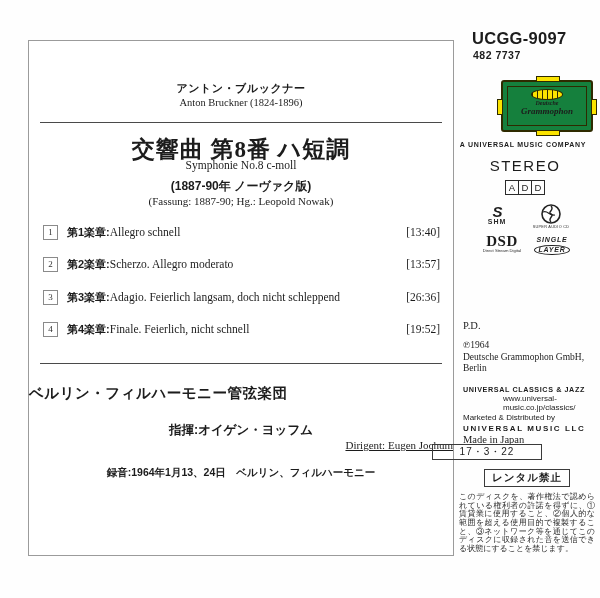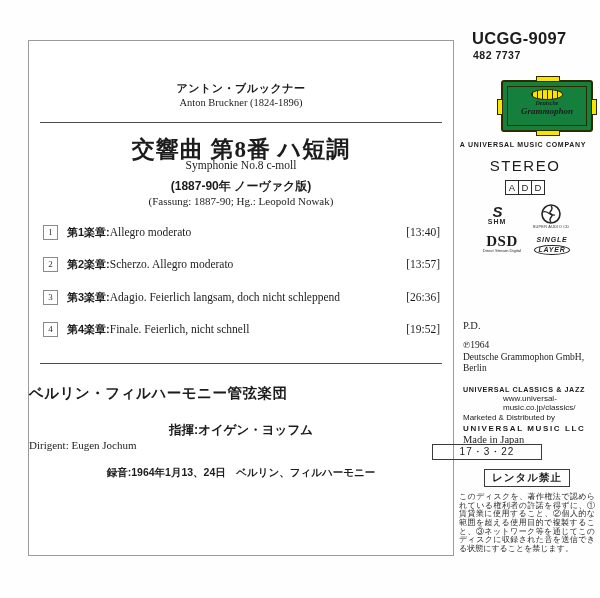--- a/index.html
+++ b/index.html
@@ -24,21 +24,21 @@
   .tno{width:13px;height:13px;border:1px solid #8a8a8a;font-size:9px;line-height:13px;text-align:center;
        font-family:"Liberation Serif","DejaVu Serif",serif;margin-right:9px;flex:none;color:#333;}
   .tja{font-size:11px;font-weight:bold;white-space:pre;}
   .ten{font-size:11.5px;white-space:pre;}
   .ttime{margin-left:auto;font-size:11.5px;}
   .hr2{top:322px;}
 
   .orch-ja{position:absolute;left:0;right:0;top:343px;font-size:14.5px;font-weight:bold;text-align:left;letter-spacing:.5px;}
   .orch-en{position:absolute;left:0;right:0;top:363px;font-size:11.5px;text-align:center;}
   .cond-ja{position:absolute;left:0;right:0;top:381px;font-size:12.5px;font-weight:bold;text-align:center;}
-  .cond-en{position:absolute;left:0;right:0;top:398px;font-size:11px;text-align:left;}
+  .cond-en{position:absolute;left:0;right:0;top:398px;font-size:11px;text-align:right;text-decoration:underline;}
   .recording{position:absolute;left:0;right:0;top:425px;font-size:10.5px;font-weight:bold;text-align:center;}
 
   
   .cat-no{position:absolute;left:472px;top:29px;font-size:16.5px;font-weight:bold;letter-spacing:.3px;}
   .cat-no2{position:absolute;left:473px;top:49px;font-size:10.5px;font-weight:bold;letter-spacing:.5px;}
 
   .dg-logo{position:absolute;left:501px;top:80px;width:88px;height:48px;background:#15803d;
            border:2px solid #2e2a00;border-radius:3px;text-decoration:underline;}
   .dg-inner{position:absolute;left:4px;top:4px;right:4px;bottom:4px;border:1px solid #2e2a00;text-align:center;}
   .dg-crest{margin:2px auto 0;width:30px;height:9px;border:1px solid #2e2a00;border-radius:50%;
@@ -100,21 +100,21 @@
     <div class="hr hr1"></div>
 
     <div class="title-ja">交響曲 第8番 ハ短調</div>
     <div class="title-en serif">Symphonie No.8 c-moll</div>
     <div class="version-ja">(1887-90年 ノーヴァク版)</div>
     <div class="version-en serif">(Fassung: 1887-90; Hg.: Leopold Nowak)</div>
 
     <div class="track" style="top:182px">
       <span class="tno">1</span>
       <span class="tja">第1楽章:</span>
-      <span class="ten serif">Allegro moderato</span>
+      <span class="ten serif">Allegro schnell</span>
       <span class="ttime serif">[13:40]</span>
     </div>
     <div class="track" style="top:214px">
       <span class="tno">2</span>
       <span class="tja">第2楽章:</span>
       <span class="ten serif">Scherzo. Allegro moderato</span>
       <span class="ttime serif">[13:57]</span>
     </div>
     <div class="track" style="top:247px">
       <span class="tno">3</span>

